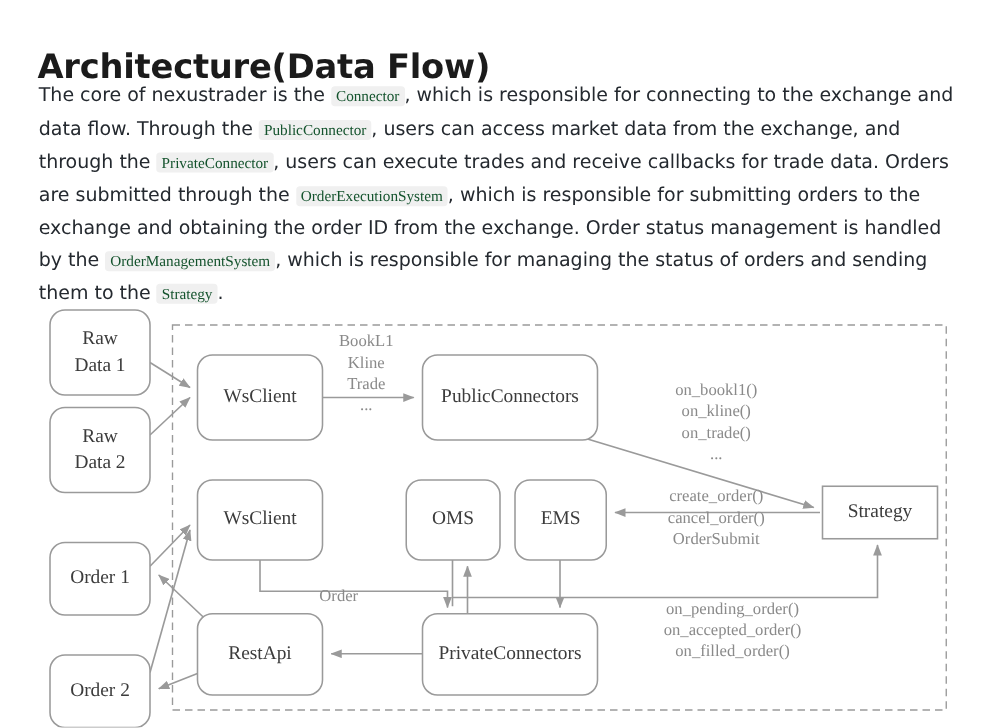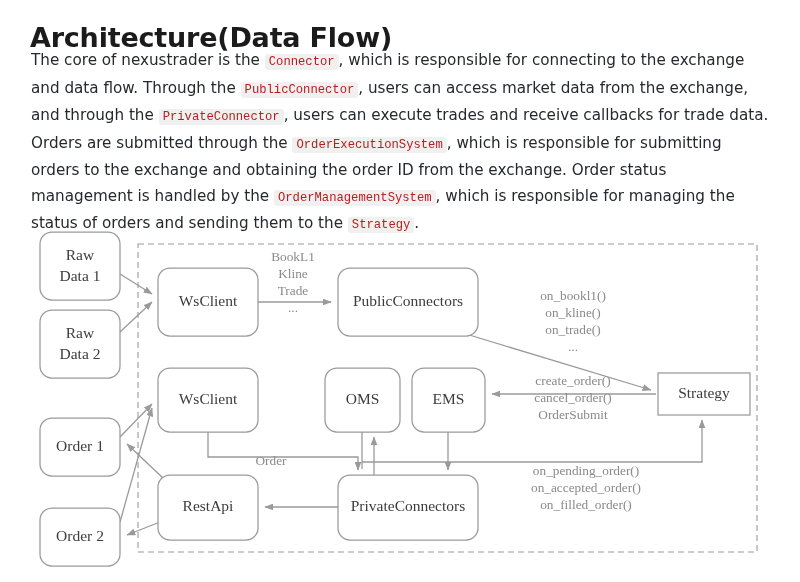--- a/index.html
+++ b/index.html
@@ -10,21 +10,21 @@
   body {
     width: 800px;
     height: 582px;
     font-family: "Liberation Sans", sans-serif;
     color: #1f2328;
     overflow: hidden;
     position: relative;
   }
   #page {
     position: absolute;
-    left: 0; top: 0;
+    left: 0; top: 16px;
     width: 800px;
     height: 494px;
   }
   .doc-title {
     position: absolute;
     left: 30px;
     top: 4px;
     font-size: 27px;
     font-weight: bold;
     letter-spacing: -0.2px;
@@ -36,26 +36,26 @@
     left: 31px;
     top: 48px;
     width: 740px;
     font-size: 15.2px;
     line-height: 25.5px;
     color: #24292f;
     font-family: "DejaVu Sans", sans-serif;
     text-align: left;
   }
   .code {
-    font-family: Liberation Mono, monospace;
+    font-family: Liberation Serif, serif;
     font-size: 12.2px;
     background: #f0f0f0;
     border-radius: 3px;
     padding: 1px 4px;
-    color: #b91c1c;
+    color: #14532d;
     white-space: nowrap;
   }
   #diagram-svg {
     position: absolute;
     left: 0;
     top: 222px;
     width: 800px;
     height: 360px;
     display: block;
   }

